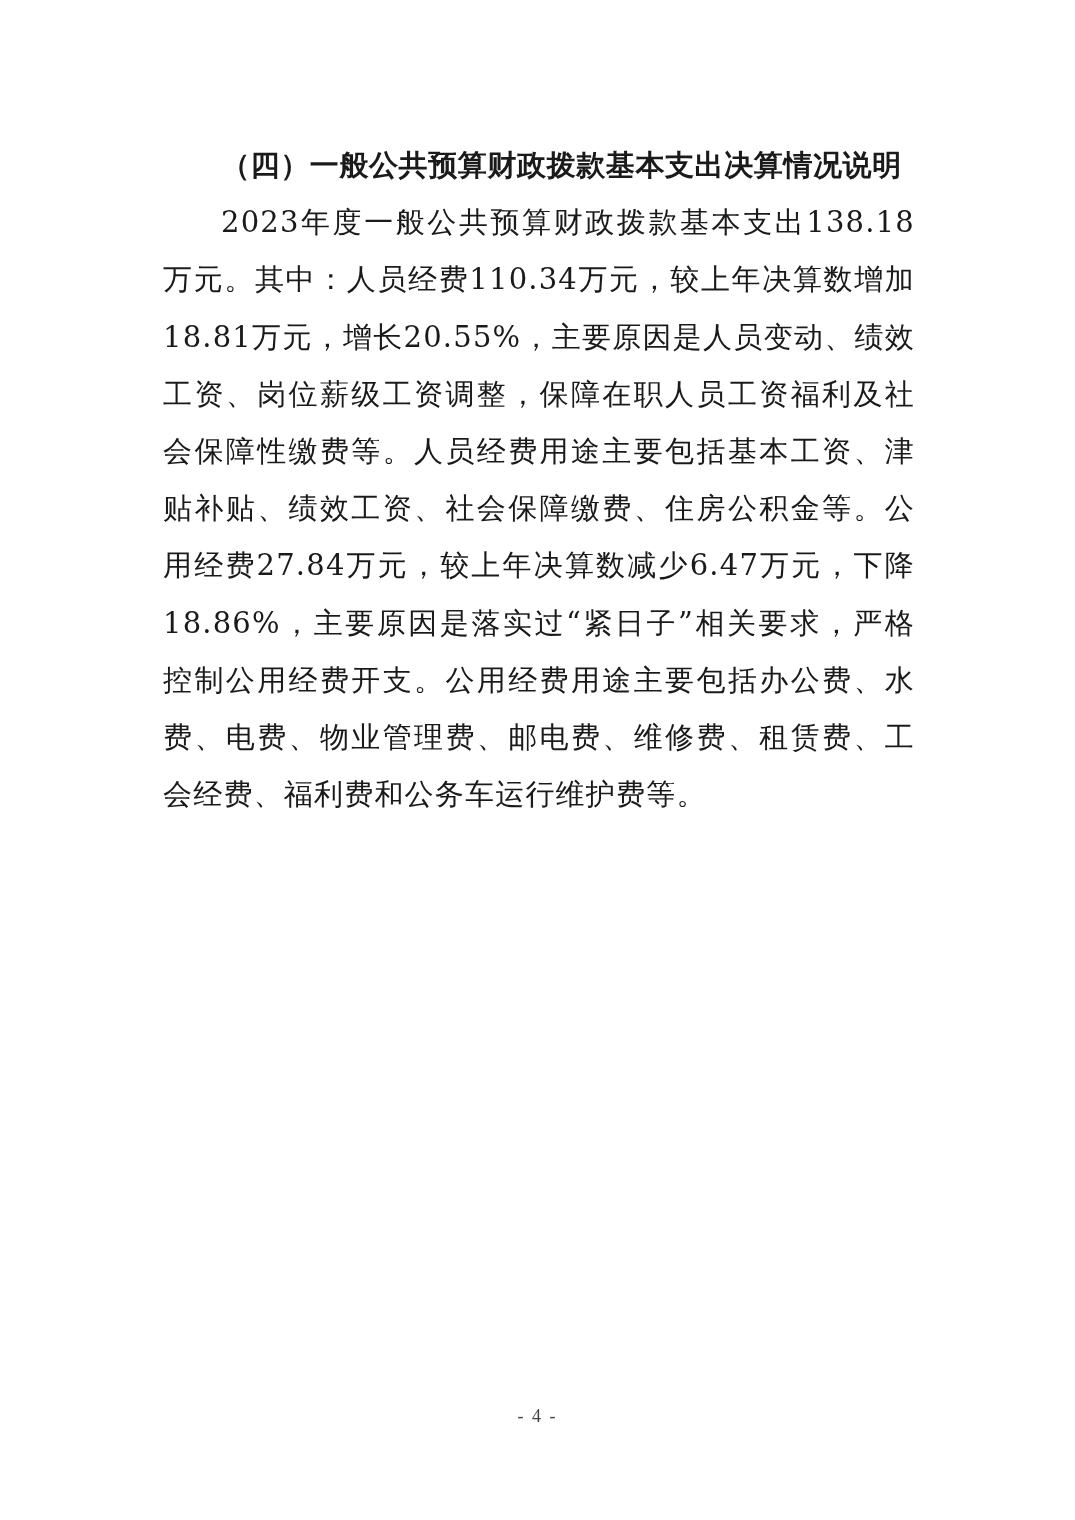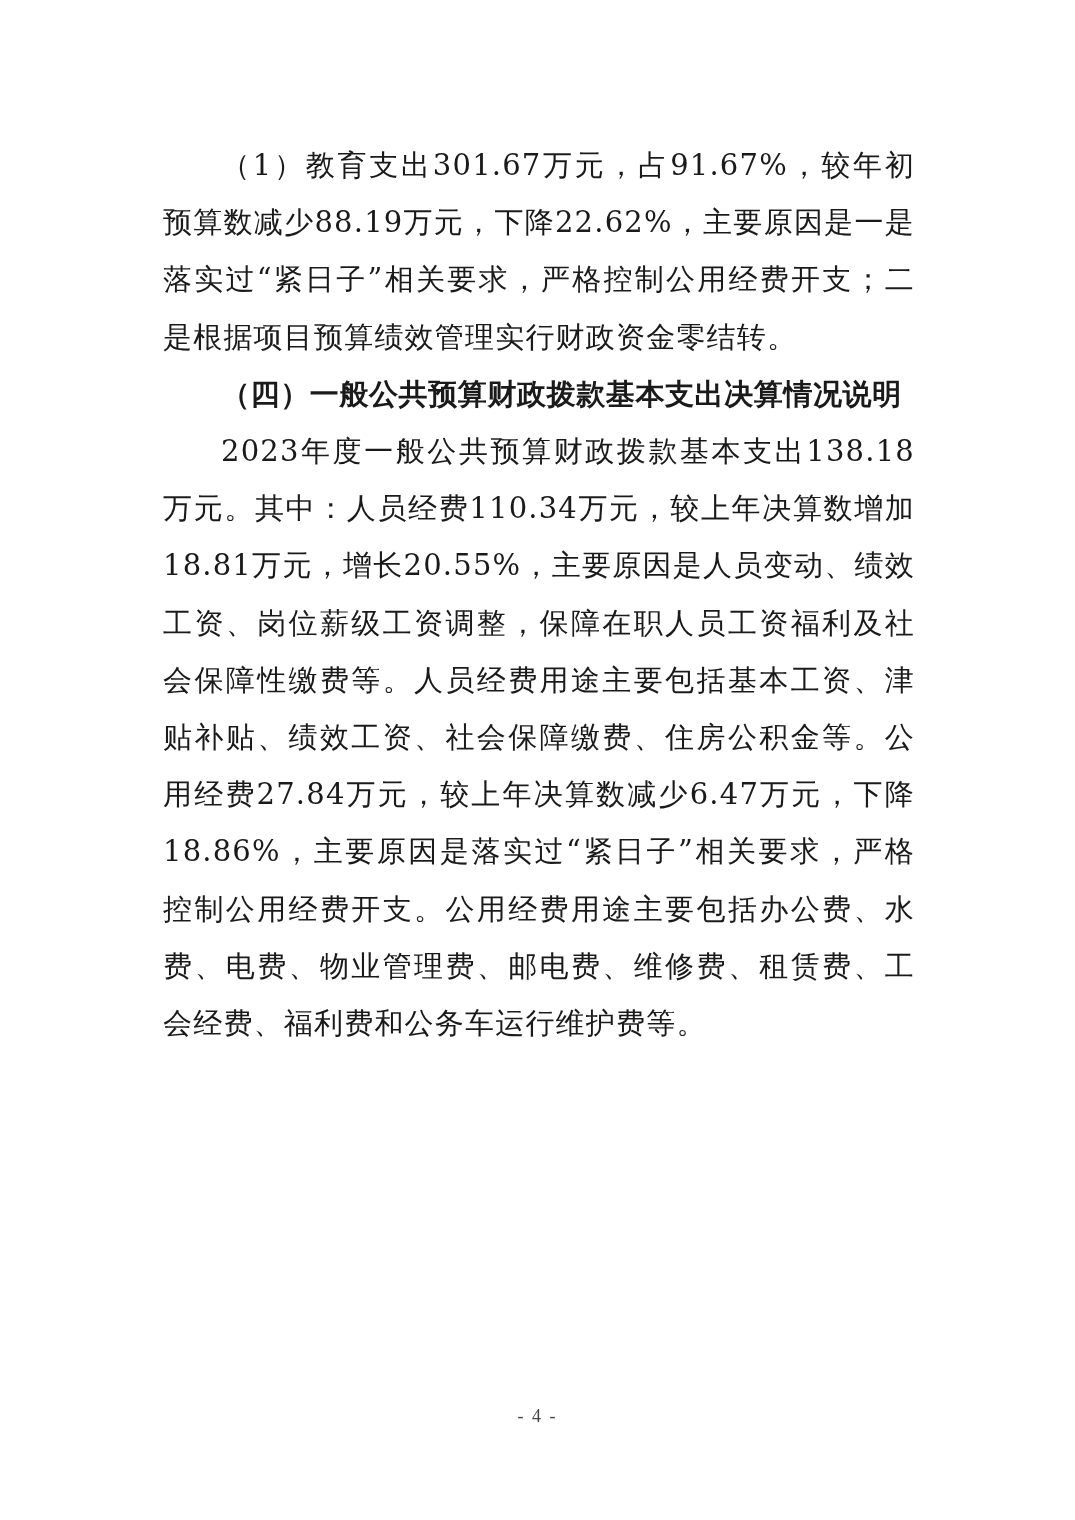--- a/index.html
+++ b/index.html
@@ -9,18 +9,17 @@
           letter-spacing: 1.2px; text-align: justify; }
   .para { margin: 0; text-indent: 58px; }
   .heading { margin: 0; text-indent: 58px; font-weight: bold; letter-spacing: 0.6px; }
   .footer { position: absolute; left: 0; width: 1075px; top: 1406px; text-align: center;
             font-family: "Liberation Serif", serif; font-size: 18px; color: #444; letter-spacing: 2px; }
 </style>
 </head>
 <body>
 
 <div class="page">
-  <p class="para">（1）教育支出301.67万元，占91.67%，较年初预算数减少88.19万元，下降22.62%，主要原因是一是落实过“紧日子”相关要求，严格控制公用经费开支；二是根据项目预算绩效管理实行财政资金零结转。</p>
   <p class="heading">（四）一般公共预算财政拨款基本支出决算情况说明</p>
   <p class="para">2023年度一般公共预算财政拨款基本支出138.18万元。其中：人员经费110.34万元，较上年决算数增加18.81万元，增长20.55%，主要原因是人员变动、绩效工资、岗位薪级工资调整，保障在职人员工资福利及社会保障性缴费等。人员经费用途主要包括基本工资、津贴补贴、绩效工资、社会保障缴费、住房公积金等。公用经费27.84万元，较上年决算数减少6.47万元，下降18.86%，主要原因是落实过“紧日子”相关要求，严格控制公用经费开支。公用经费用途主要包括办公费、水费、电费、物业管理费、邮电费、维修费、租赁费、工会经费、福利费和公务车运行维护费等。</p>
 </div>
 
 <div class="footer">- 4 -</div>
 
 </body></html>

